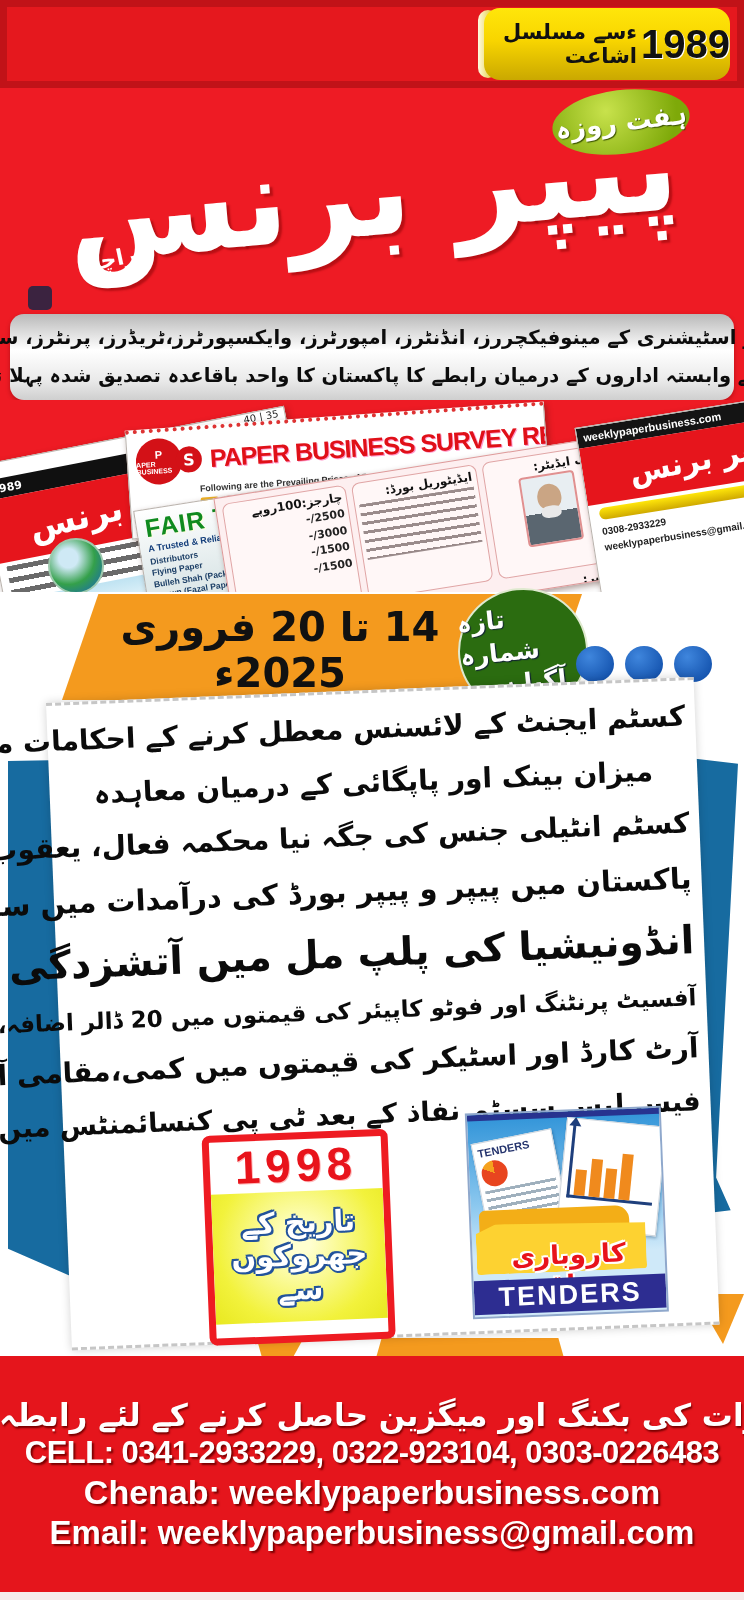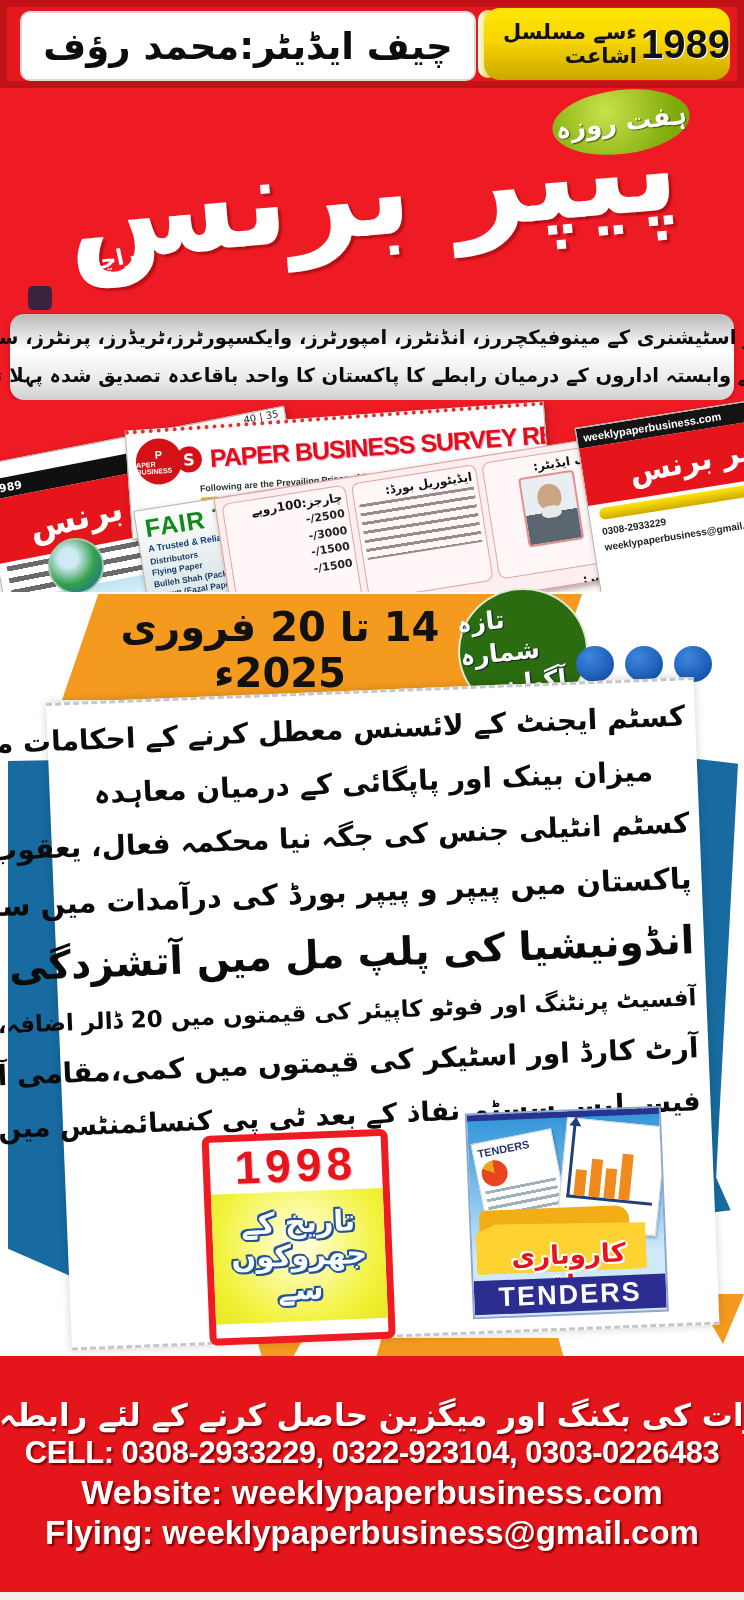--- a/index.html
+++ b/index.html
@@ -198,23 +198,20 @@
   .contact .site{font-size:34px;}
   .contact .mail{font-size:33px;}
   .bottom-strip{left:0;top:1592px;width:744px;height:8px;background:#f6ecec;}
 </style>
 </head>
 <body>
 
 <div id="canvas">
 
   <div class="abs header">
-    <div class="abs editor-box">
-      <span class="rtl">چیف ایڈیٹر:محمد رؤف</span>
-    </div>
     <div class="abs ribbon-curl"></div>
     <div class="abs ribbon">
       <span class="since-year">1989</span>
       <span class="since-suffix">ءسے مسلسل اشاعت</span>
     </div>
   </div>
 
   <div class="abs masthead">
     <div class="abs weekly-badge">
       <span>ہفت روزہ</span>
@@ -392,19 +389,19 @@
         <div class="abs tenders-urdu rtl">کاروباری مواقع</div>
         <div class="abs tenders-band">
           <span>TENDERS</span>
         </div>
       </div>
     </div>
   </div>
 
   <div class="abs contact">
     <div class="urdu rtl">اشتہارات کی بکنگ اور میگزین حاصل کرنے کے لئے رابطہ کریں:</div>
-    <div class="lat cell">CELL: 0308-2933229, 0322-923104, 0303-0226483</div>
-    <div class="lat site">Website: weeklypaperbusiness.com</div>
-    <div class="lat mail">Flying: weeklypaperbusiness@gmail.com</div>
+    <div class="lat cell">CELL: 0341-2933229, 0322-923104, 0303-0226483</div>
+    <div class="lat site">Chenab: weeklypaperbusiness.com</div>
+    <div class="lat mail">Email: weeklypaperbusiness@gmail.com</div>
   </div>
   <div class="abs bottom-strip"></div>
 
 </div>
 
 </body></html>

